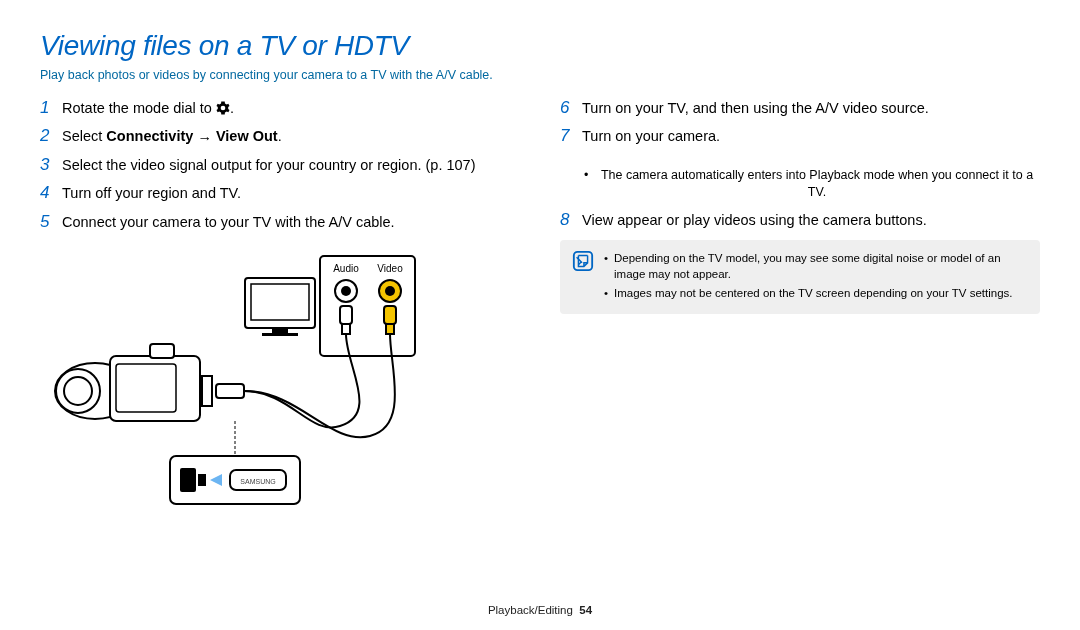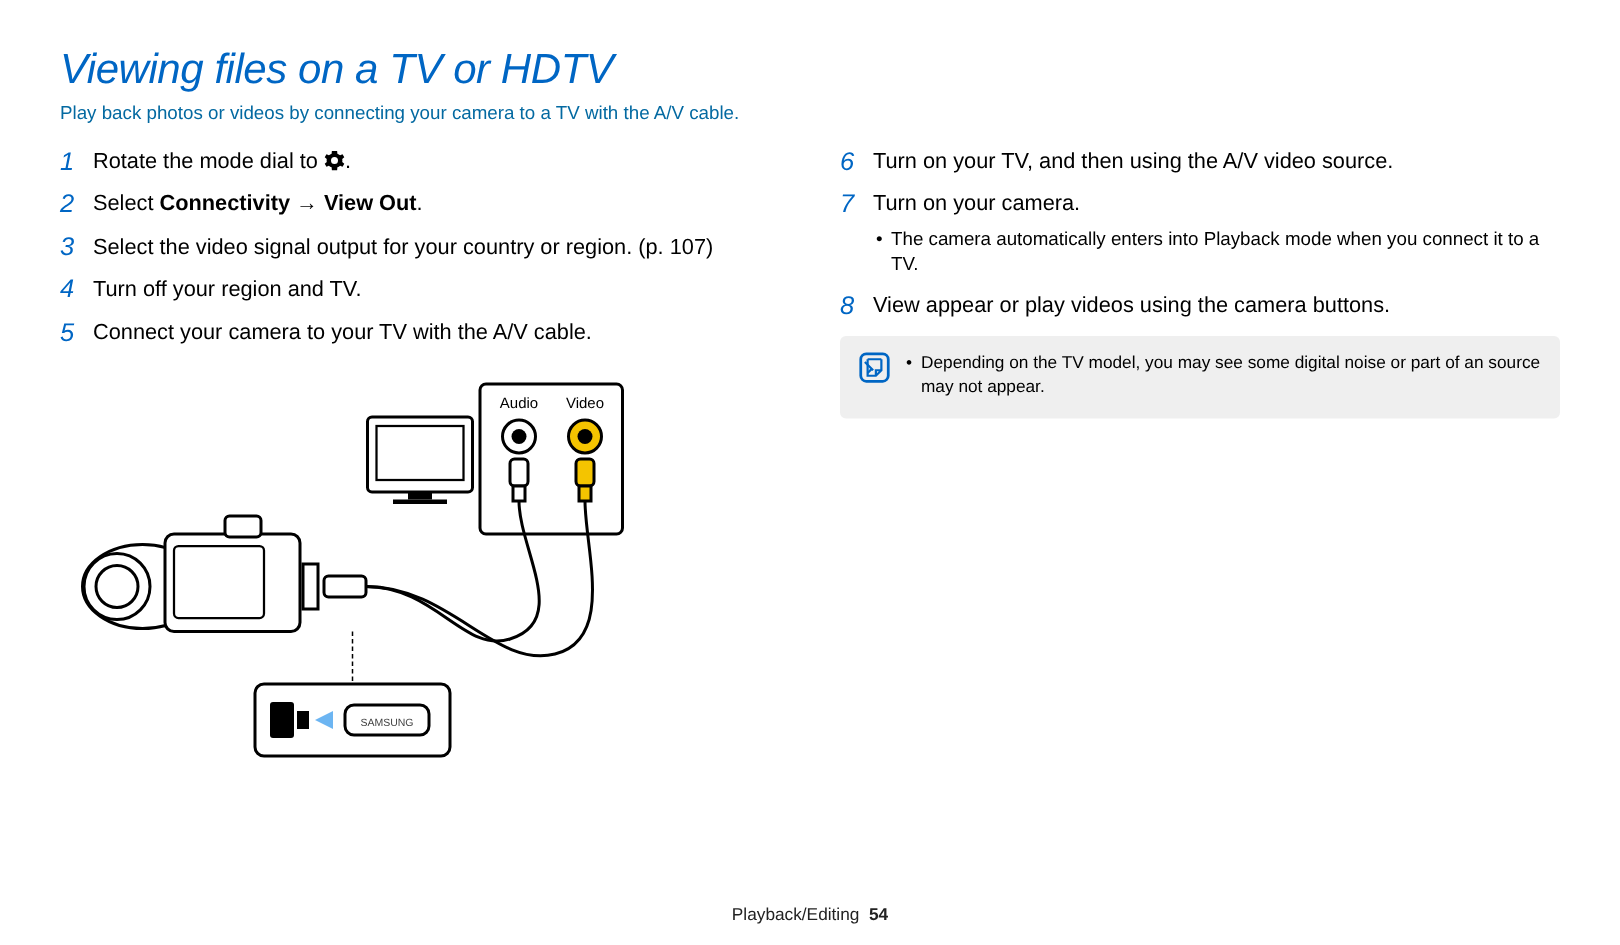--- a/index.html
+++ b/index.html
@@ -57,22 +57,23 @@
   .gear-icon {
     display: inline-block;
     width: 14px;
     height: 14px;
     position: relative;
     vertical-align: -2px;
   }
   .gear-icon svg { width: 14px; height: 14px; }
   .sub-bullet {
     list-style: none;
-    margin-top: 4px;
+    margin-top: 20px;
     margin-left: 0;
+    text-align: center;
   }
   .sub-bullet li {
     font-size: 12.5px;
     line-height: 1.4;
     position: relative;
     padding-left: 12px;
   }
   .sub-bullet li::before {
     content: "•";
     position: absolute;
@@ -227,21 +228,22 @@
       </li>
     </ol>
 
     <div class="note-box">
       <svg class="note-icon" viewBox="0 0 24 24">
         <rect x="2" y="2" width="20" height="20" rx="4" fill="none" stroke="#0066c4" stroke-width="2"></rect>
         <path d="M7 6 L17 6 M7 6 L7 18 L13 18 L17 14 L17 6 M13 18 L13 14 L17 14" fill="none" stroke="#0066c4" stroke-width="1.6"></path>
         <path d="M5 8 L11 14 M7 16 L10 13" stroke="#0066c4" stroke-width="1.6" fill="none"></path>
       </svg>
       <ul class="note-bullets">
-        <li>Depending on the TV model, you may see some digital noise or part of an source may not appear.</li>
+        <li>Depending on the TV model, you may see some digital noise or model of an image may not appear.</li>
+        <li>Images may not be centered on the TV screen depending on your TV settings.</li>
       </ul>
     </div>
   </div>
 
 </div>
 
 <div class="footer">
   <span>Playback/Editing</span>&nbsp;&nbsp;<span class="pg">54</span>
 </div>
 

